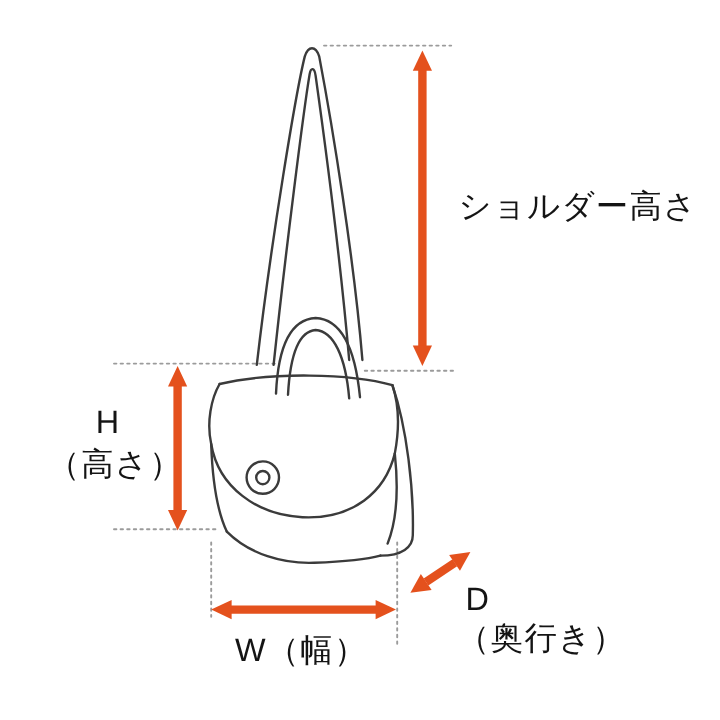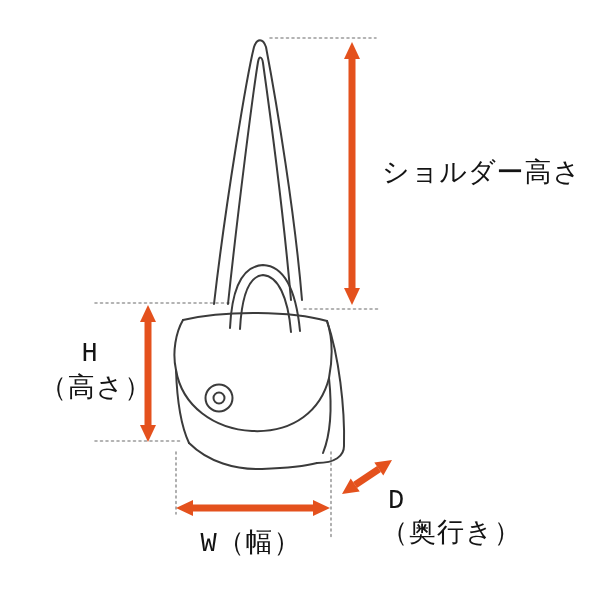--- a/index.html
+++ b/index.html
@@ -5,21 +5,21 @@
   :root{
     --accent:#e4511d;
     --line:#3b3b3b;
     --dotted:#9b9b9b;
     --ink:#141414;
     --background:#ffffff;
   }
   html,body{margin:0;padding:0;background:var(--background);}
   .stage{
     position:relative;width:600px;height:600px;background:var(--background);
-    font-family:Liberation Mono, monospace;overflow:hidden;
+    font-family:Liberation Sans, sans-serif;overflow:hidden;
   }
   svg{display:block;}
   .bag-stroke{fill:none;stroke:var(--line);stroke-width:2;stroke-linecap:round;stroke-linejoin:round;}
   .clasp-outer{fill:#ffffff;stroke:var(--line);stroke-width:2;}
   .clasp-inner{fill:none;stroke:var(--line);stroke-width:2;}
   .guide{stroke:var(--dotted);stroke-width:1.6;stroke-dasharray:2 3.5;stroke-linecap:round;fill:none;}
   .arrow-shaft{stroke:var(--accent);stroke-width:7;fill:none;}
   .arrow-head{fill:var(--accent);stroke:none;}
   .label{font-size:27px;font-weight:500;fill:var(--ink);letter-spacing:1px;}
 </style>

